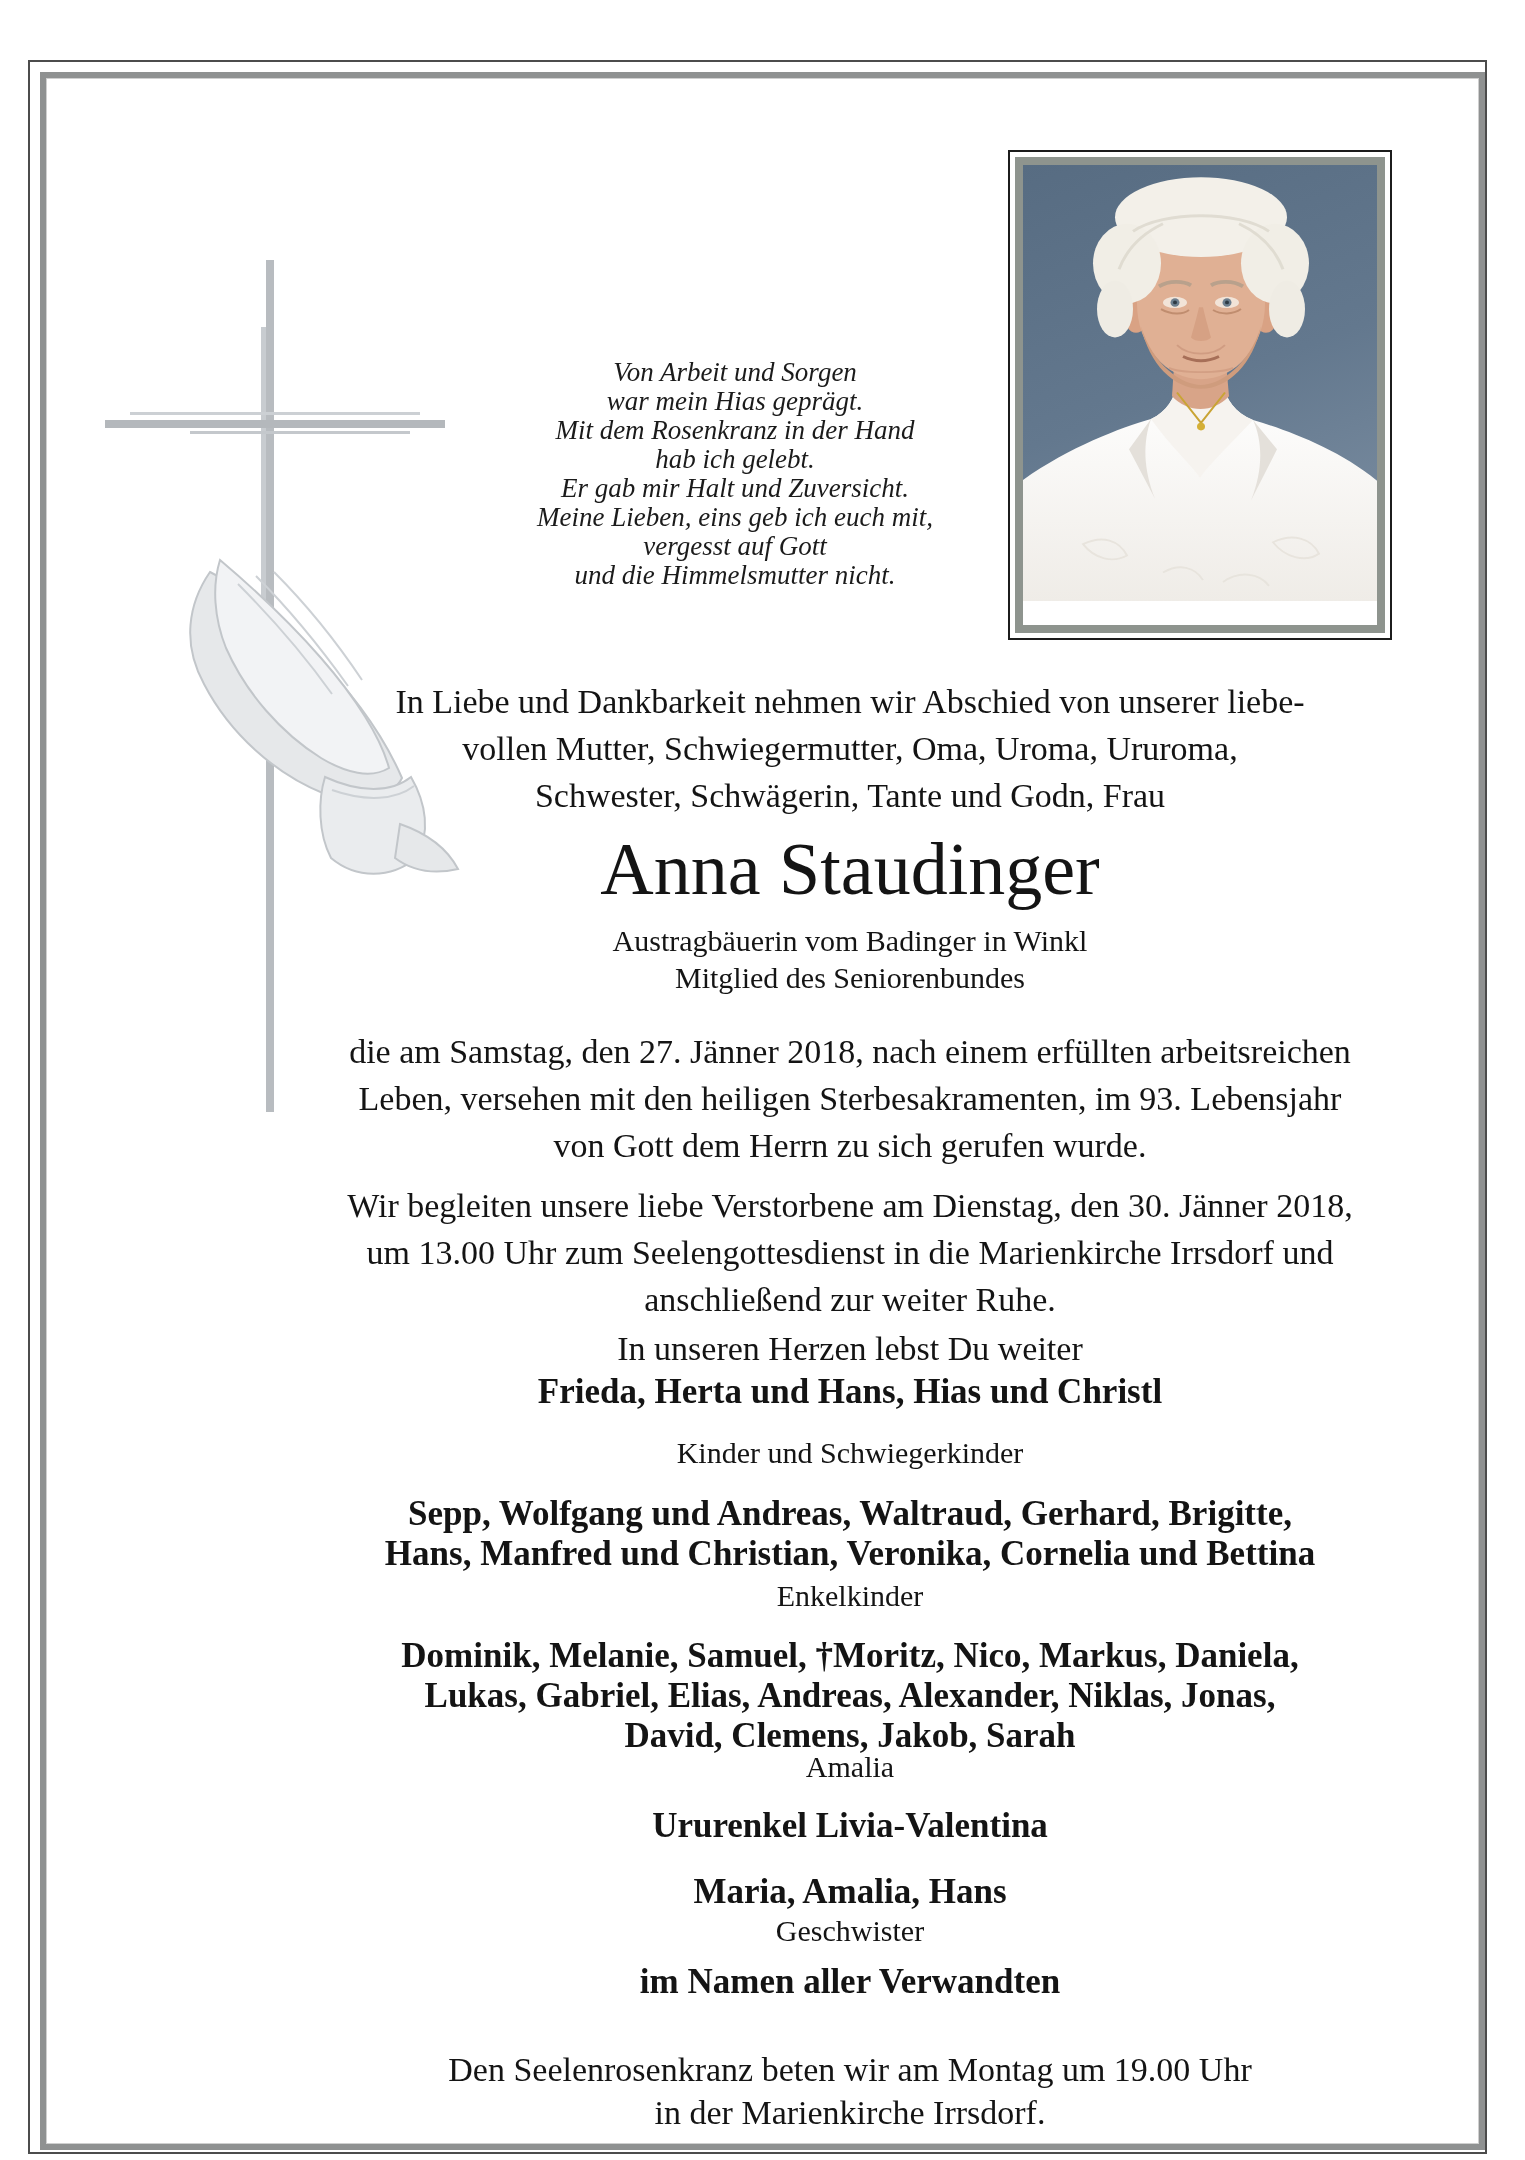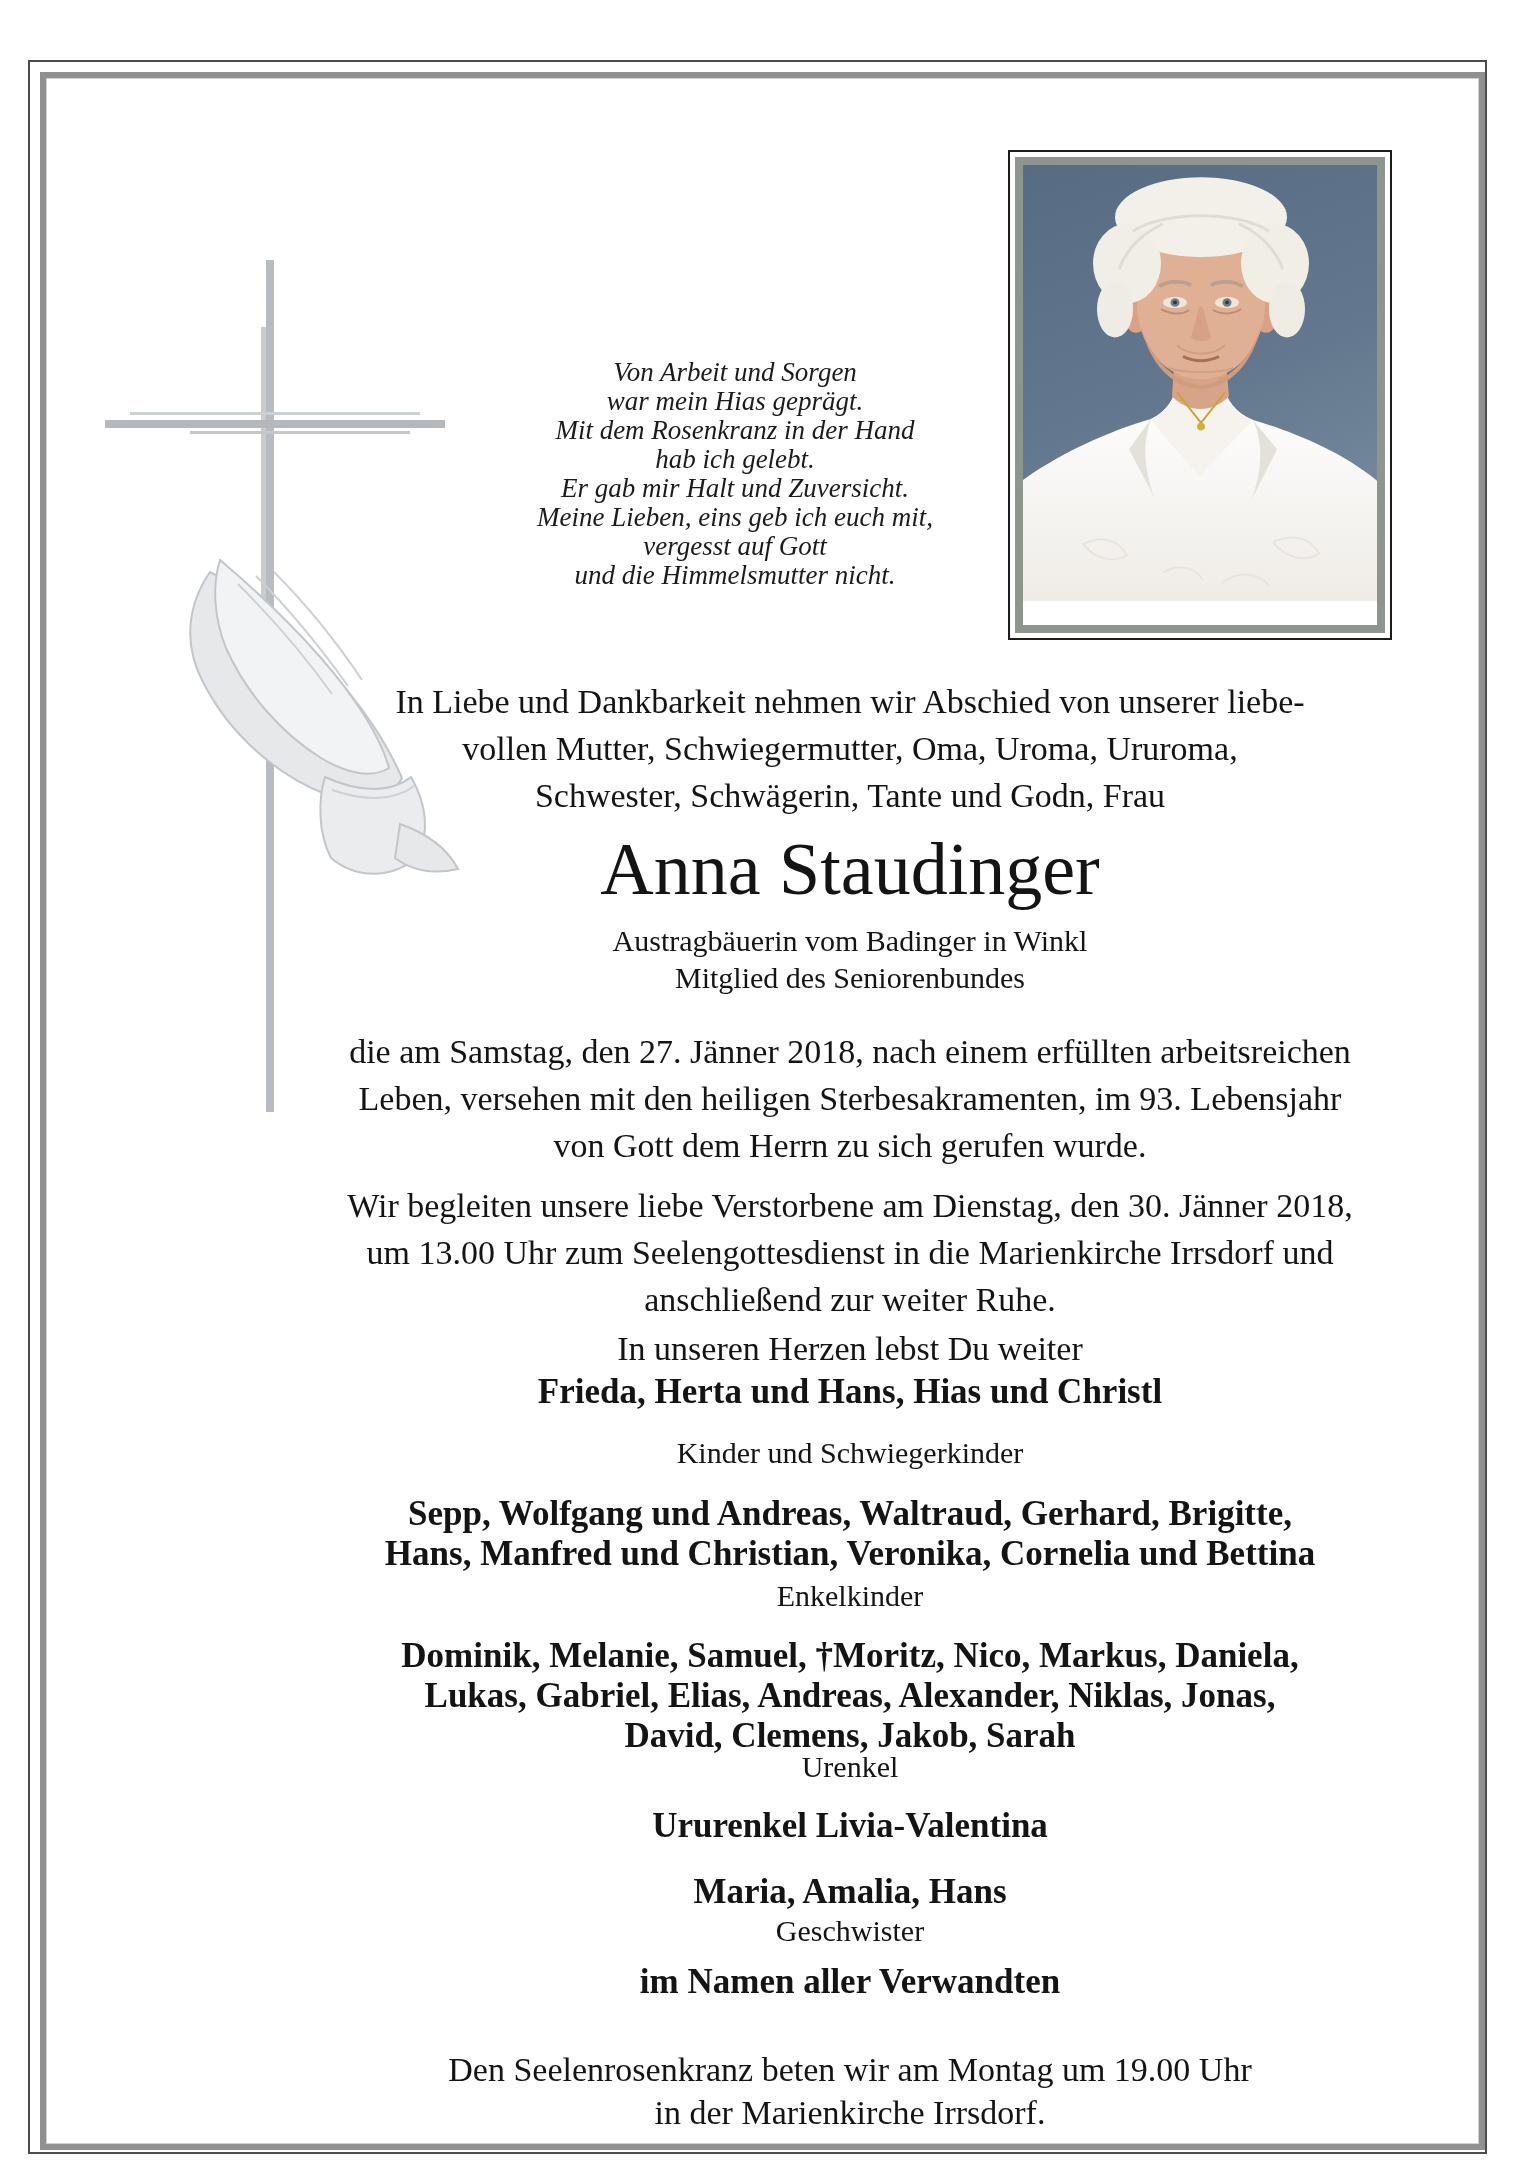--- a/index.html
+++ b/index.html
@@ -205,21 +205,21 @@
     <div>Sepp, Wolfgang und Andreas, Waltraud, Gerhard, Brigitte,</div>
     <div>Hans, Manfred und Christian, Veronika, Cornelia und Bettina</div>
   </div>
   <div class="txt g2r relation">Enkelkinder</div>
 
   <div class="txt g3n names">
     <div>Dominik, Melanie, Samuel, †Moritz, Nico, Markus, Daniela,</div>
     <div>Lukas, Gabriel, Elias, Andreas, Alexander, Niklas, Jonas,</div>
     <div>David, Clemens, Jakob, Sarah</div>
   </div>
-  <div class="txt g3r relation">Urenkel</div>
+  <div class="txt g3r relation">Amalia</div>
 
   <div class="txt gggc names">Ururenkel Livia-Valentina</div>
 
   <div class="txt sib names">Maria, Amalia, Hans</div>
   <div class="txt sibr relation">Geschwister</div>
 
   <div class="txt closing names">im Namen aller Verwandten</div>
 
   <div class="txt rosary">
     <div>Den Seelenrosenkranz beten wir am Montag um 19.00 Uhr</div>

